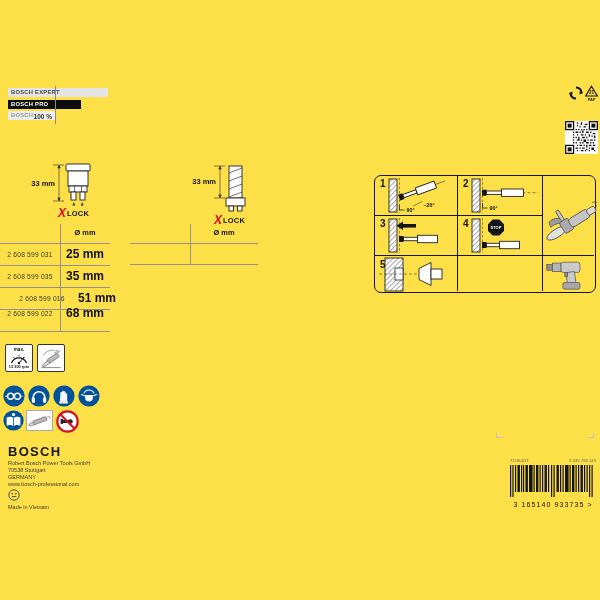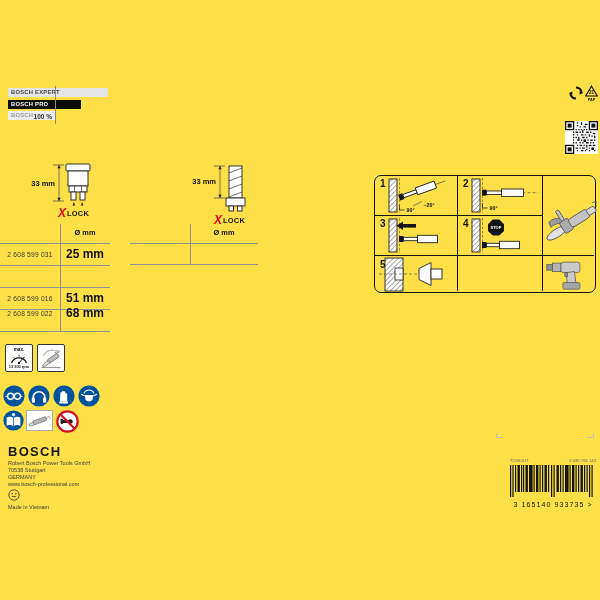--- a/index.html
+++ b/index.html
@@ -146,21 +146,25 @@
     <div class="hline" style="left:0;top:19px;width:110px"></div>
     <div class="hline" style="left:0;top:41px;width:110px"></div>
     <div class="hline" style="left:0;top:63px;width:110px"></div>
     <div class="hline" style="left:0;top:85px;width:110px"></div>
     <div class="hline" style="left:0;top:107px;width:110px"></div>
     <div class="vline" style="left:60px;top:0;height:107px"></div>
     <div class="trow" style="left:0;top:19px;width:110px;height:22px">
       <div class="sku" style="width:60px">2 608 599 031</div>
       <div class="dia" style="width:50px">25 mm</div>
     </div>
-    <div class="trow" style="left:0;top:63px;width:110px;height:22px">
+    <div class="trow" style="left:0;top:41px;width:110px;height:22px">
+      <div class="sku" style="width:60px">2 608 599 035</div>
+      <div class="dia" style="width:50px">35 mm</div>
+    </div>
+    <div class="trow" style="left:12px;top:63px;width:110px;height:22px">
       <div class="sku" style="width:60px">2 608 599 016</div>
       <div class="dia" style="width:50px">51 mm</div>
     </div>
     <div class="trow" style="left:0;top:78px;width:110px;height:22px">
       <div class="sku" style="width:60px">2 608 599 022</div>
       <div class="dia" style="width:50px">68 mm</div>
     </div>
   </div>
 
   <svg class="abs" style="left:185px;top:162px" width="75" height="52" viewBox="0 0 75 52">

